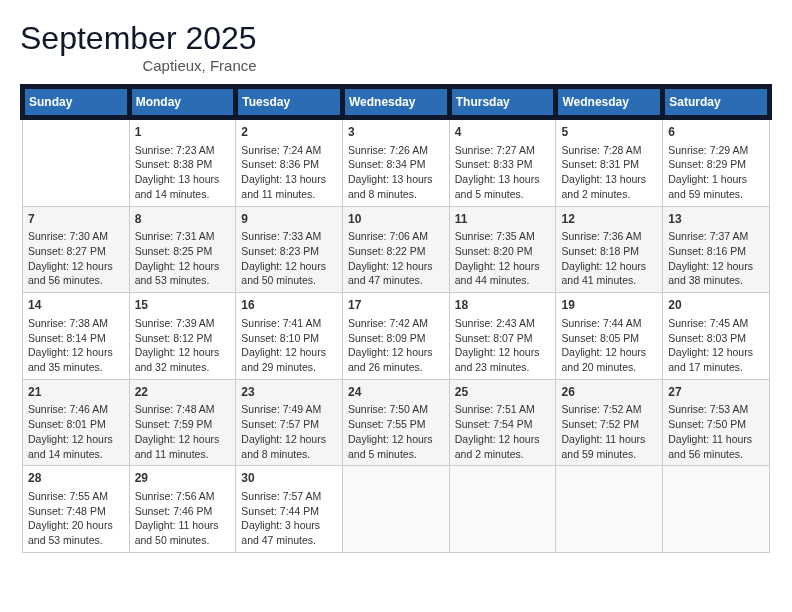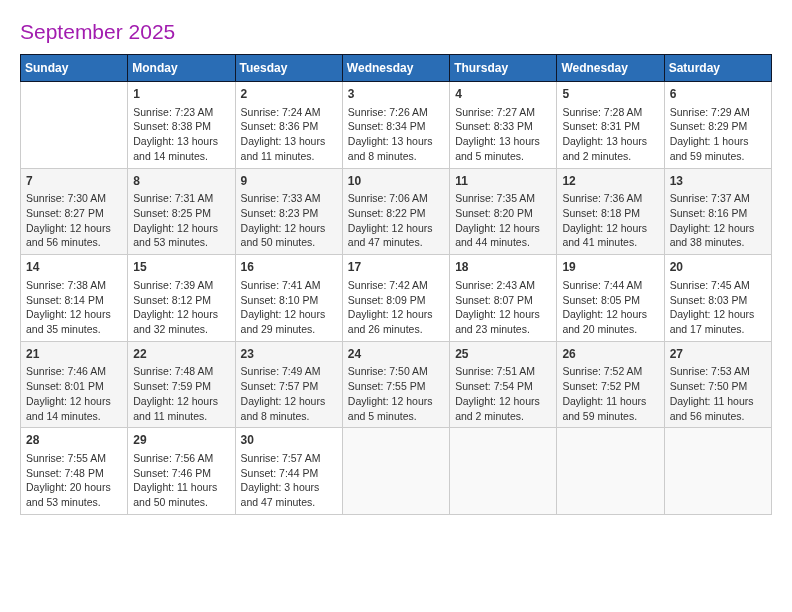--- a/index.html
+++ b/index.html
@@ -32,41 +32,41 @@
     }
     .logo-icon {
       width: 22px;
       height: 22px;
       margin-left: 2px;
     }
     .title-block {
       text-align: right;
     }
     .month-title {
-      font-size: 21px;
-      color: #a21caf;
+      font-size: 32px;
+      color: #0f172a;
       font-weight: normal;
     }
     .location-title {
       font-size: 15px;
       color: #555;
     }
     table {
       width: 100%;
       border-collapse: collapse;
       font-size: 11px;
     }
     thead tr th {
       background-color: #2a6db5;
       color: #fff;
       padding: 6px 4px;
       text-align: left;
       font-size: 12px;
       font-weight: bold;
-      border: 1px solid #0f172a;
+      border: 5px solid #0f172a;
     }
     tbody tr td {
       vertical-align: top;
       padding: 4px 5px;
       border: 1px solid #ccc;
       height: 80px;
       width: 107px;
       color: #333;
       font-size: 10.5px;
       line-height: 1.4;
@@ -86,20 +86,21 @@
     tbody tr td:first-child {
       background-color: inherit;
     }
   </style>
 </head>
 <body>
 
 <div class="header">
   <div class="title-block">
     <div class="month-title">September 2025</div>
+    <div class="location-title">Captieux, France</div>
   </div>
 </div>
 
 <table>
   <thead>
     <tr>
     <th>Sunday</th>
         <th>Monday</th>
         <th>Tuesday</th>
         <th>Wednesday</th>

